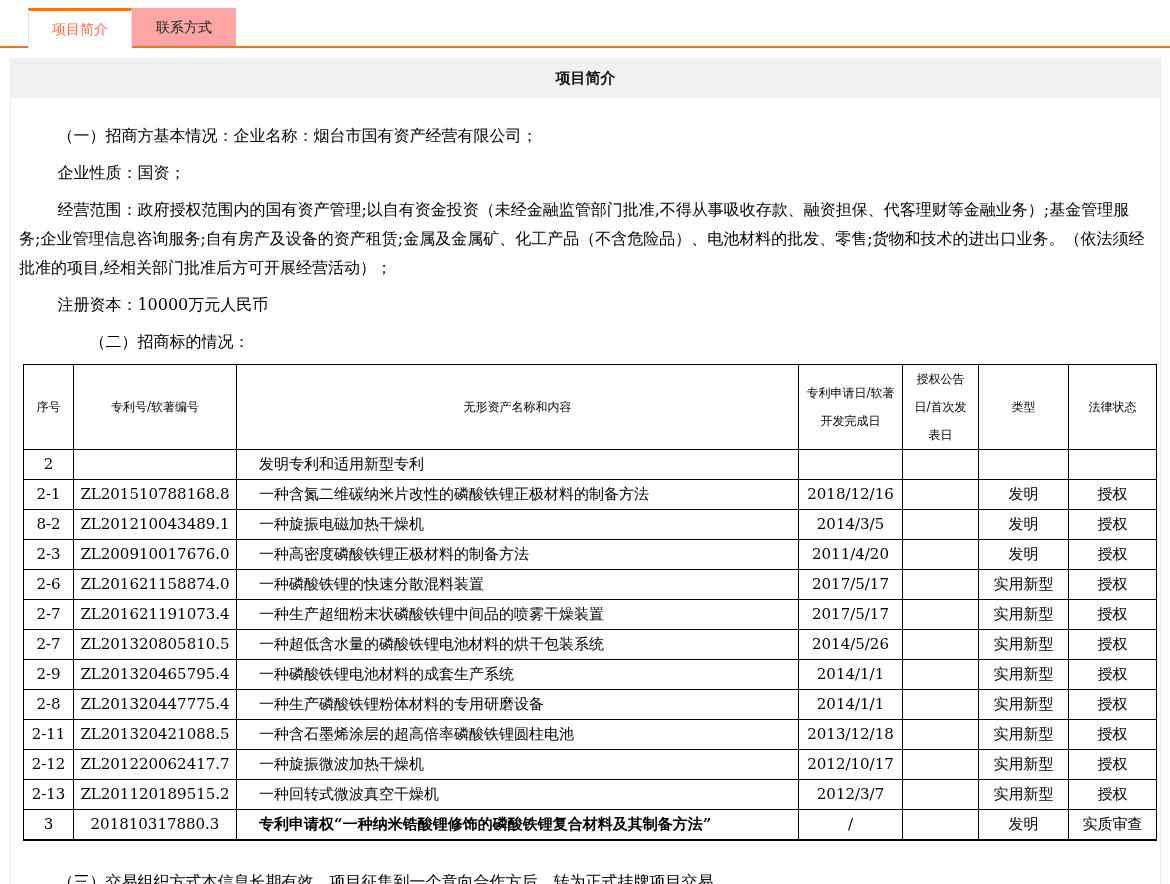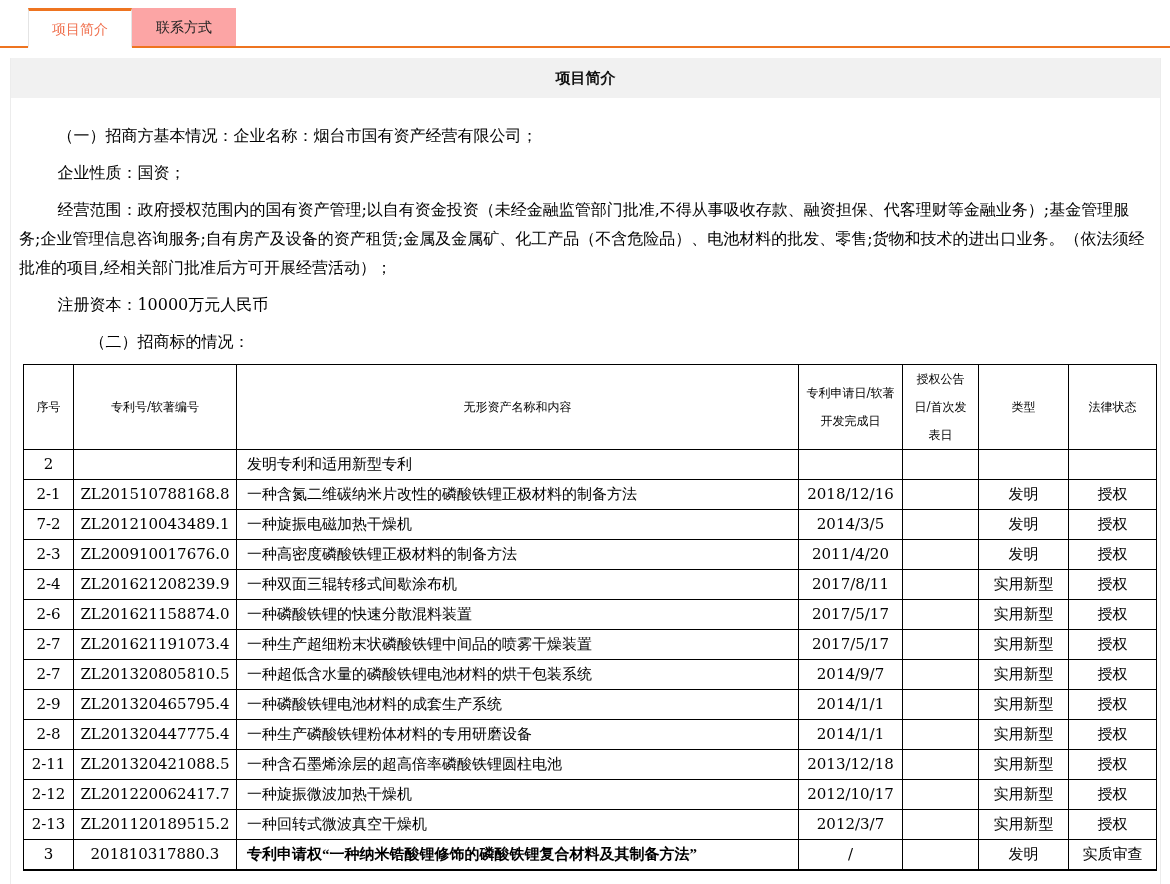--- a/index.html
+++ b/index.html
@@ -78,23 +78,23 @@
     padding:0 6px;
   }
   table.patents td {
     font-size:15px;
     text-align:center; vertical-align:middle;
     height:27px;
     padding:0 4px;
     white-space:nowrap; overflow:hidden;
   }
   table.patents td.name-cell {
-    text-align:left; padding-left:10px;
-  }
-  table.patents td.bold { font-weight:bold;font-family:Liberation Serif, serif; }
+    text-align:left; padding-left:22px;
+  }
+  table.patents td.bold { font-weight:bold; }
   col.c-no    { width:50px; }
   col.c-pat   { width:163px; }
   col.c-name  { width:562px; }
   col.c-apply { width:104px; }
   col.c-pub   { width:76px; }
   col.c-type  { width:90px; }
   col.c-law   { width:88px; }
 </style>
 </head>
 <body>
@@ -153,47 +153,38 @@
           <tr>
             <td>2-1</td>
             <td>ZL201510788168.8</td>
             <td class="name-cell">一种含氮二维碳纳米片改性的磷酸铁锂正极材料的制备方法</td>
             <td>2018/12/16</td>
             <td></td>
             <td>发明</td>
             <td>授权</td>
           </tr>
           <tr>
-            <td>7-2</td>
+            <td>8-2</td>
             <td>ZL201210043489.1</td>
             <td class="name-cell">一种旋振电磁加热干燥机</td>
             <td>2014/3/5</td>
             <td></td>
             <td>发明</td>
             <td>授权</td>
           </tr>
           <tr>
             <td>2-3</td>
             <td>ZL200910017676.0</td>
             <td class="name-cell">一种高密度磷酸铁锂正极材料的制备方法</td>
             <td>2011/4/20</td>
             <td></td>
             <td>发明</td>
             <td>授权</td>
           </tr>
           <tr>
-            <td>2-4</td>
-            <td>ZL201621208239.9</td>
-            <td class="name-cell">一种双面三辊转移式间歇涂布机</td>
-            <td>2017/8/11</td>
-            <td></td>
-            <td>实用新型</td>
-            <td>授权</td>
-          </tr>
-          <tr>
             <td>2-6</td>
             <td>ZL201621158874.0</td>
             <td class="name-cell">一种磷酸铁锂的快速分散混料装置</td>
             <td>2017/5/17</td>
             <td></td>
             <td>实用新型</td>
             <td>授权</td>
           </tr>
           <tr>
             <td>2-7</td>
@@ -201,21 +192,21 @@
             <td class="name-cell">一种生产超细粉末状磷酸铁锂中间品的喷雾干燥装置</td>
             <td>2017/5/17</td>
             <td></td>
             <td>实用新型</td>
             <td>授权</td>
           </tr>
           <tr>
             <td>2-7</td>
             <td>ZL201320805810.5</td>
             <td class="name-cell">一种超低含水量的磷酸铁锂电池材料的烘干包装系统</td>
-            <td>2014/9/7</td>
+            <td>2014/5/26</td>
             <td></td>
             <td>实用新型</td>
             <td>授权</td>
           </tr>
           <tr>
             <td>2-9</td>
             <td>ZL201320465795.4</td>
             <td class="name-cell">一种磷酸铁锂电池材料的成套生产系统</td>
             <td>2014/1/1</td>
             <td></td>

